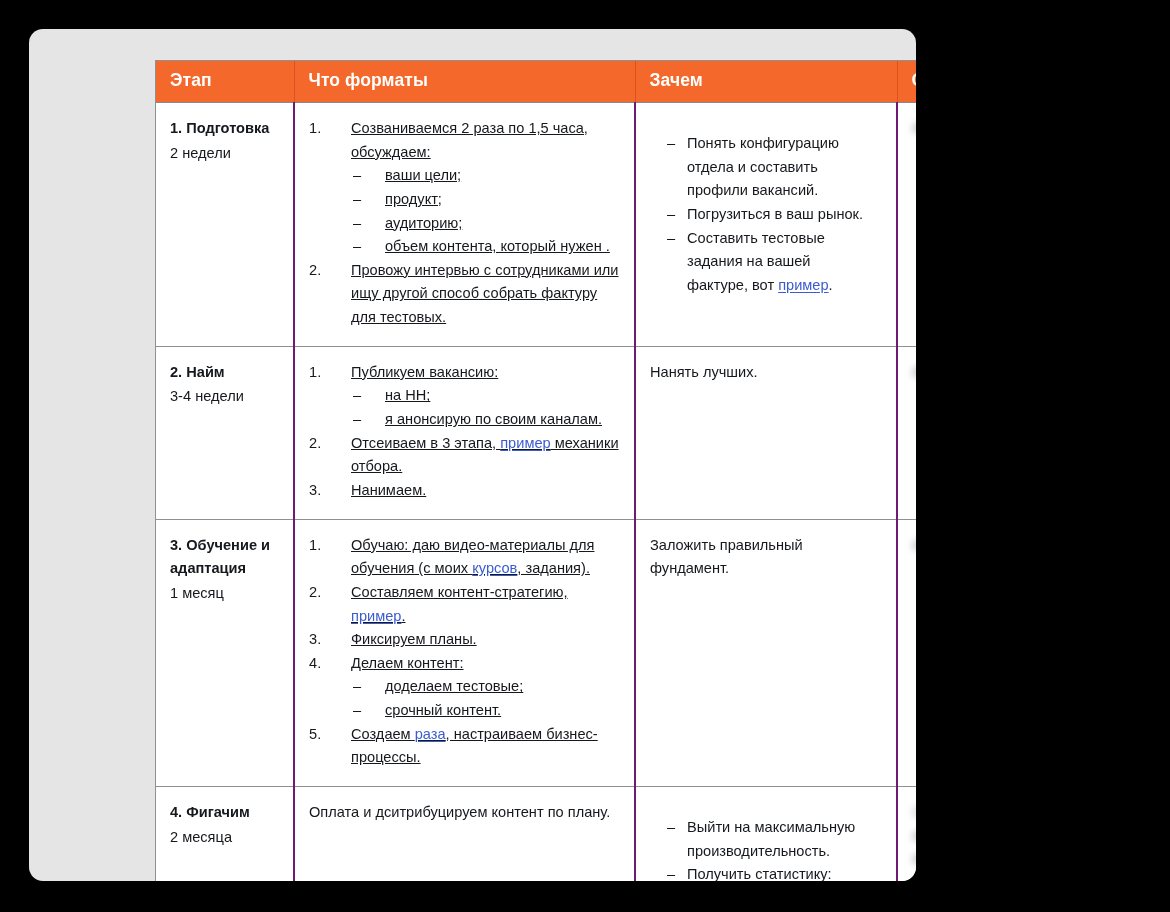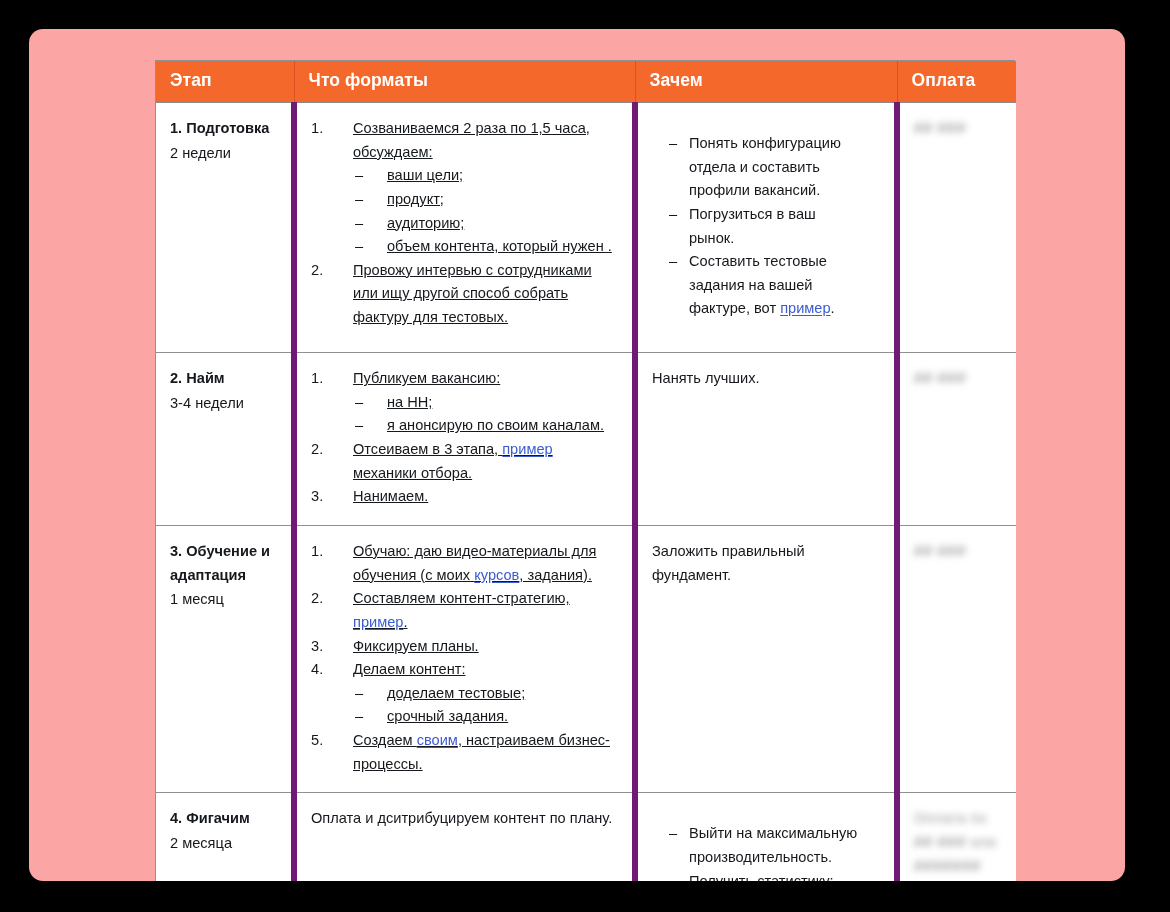--- a/index.html
+++ b/index.html
@@ -11,23 +11,23 @@
     width: 1170px;
     height: 912px;
     background: #000000;
     font-family: "Liberation Sans", "DejaVu Sans", sans-serif;
     overflow: hidden;
   }
   .page-card {
     position: absolute;
     left: 29px;
     top: 29px;
-    width: 1096px;
+    width: 887px;
     height: 852px;
-    background: #fca5a5;
+    background: #e5e5e5;
     border-radius: 14px;
     overflow: hidden;
   }
   .table-wrap {
     position: absolute;
     left: 126px;
     top: 31px;
     width: 860px;
   }
   table.plan-table {
@@ -50,21 +50,21 @@
     letter-spacing: 0.1px;
     padding: 9px 14px 11px 14px;
     border-right: 1px solid #D9531E;
     border-bottom: 1px solid #8a8a8a;
     vertical-align: middle;
     line-height: 1.2;
   }
   thead th:last-child { border-right: none; }
 
   tbody td {
-    border-right: 6px solid #701a75;
+    border-right: 2px solid #701a75;
     border-bottom: 1px solid #8e9194;
     vertical-align: top;
     padding: 14px 14px 16px 14px;
     font-size: 14.6px;
     line-height: 1.62;
     color: #15181c;
   }
   tbody td:last-child { border-right: none; }
   tbody tr:last-child td { border-bottom: 1px solid #8e9194; }
 
@@ -243,24 +243,24 @@
             </td>
             <td>
               <ol class="num-list">
                 <li>Обучаю: даю видео-материалы для обучения (с моих <a class="doc-link" href="#">курсов</a>, задания).</li>
                 <li>Составляем контент-стратегию, <a class="doc-link" href="#">пример</a>.</li>
                 <li>Фиксируем планы.</li>
                 <li>
                   <span>Делаем контент:</span>
                   <ul class="sub-in-num">
                     <li>доделаем тестовые;</li>
-                    <li>срочный задания.</li>
+                    <li>срочный контент.</li>
                   </ul>
                 </li>
-                <li>Создаем <a class="doc-link" href="#">своим</a>, настраиваем бизнес-процессы.</li>
+                <li>Создаем <a class="doc-link" href="#">раза</a>, настраиваем бизнес-процессы.</li>
               </ol>
             </td>
             <td>
               <p class="plain-text">Заложить правильный фундамент.</p>
             </td>
             <td class="pay-cell">
               <span class="redacted">₽₽ ₽₽₽</span>
             </td>
           </tr>
 

